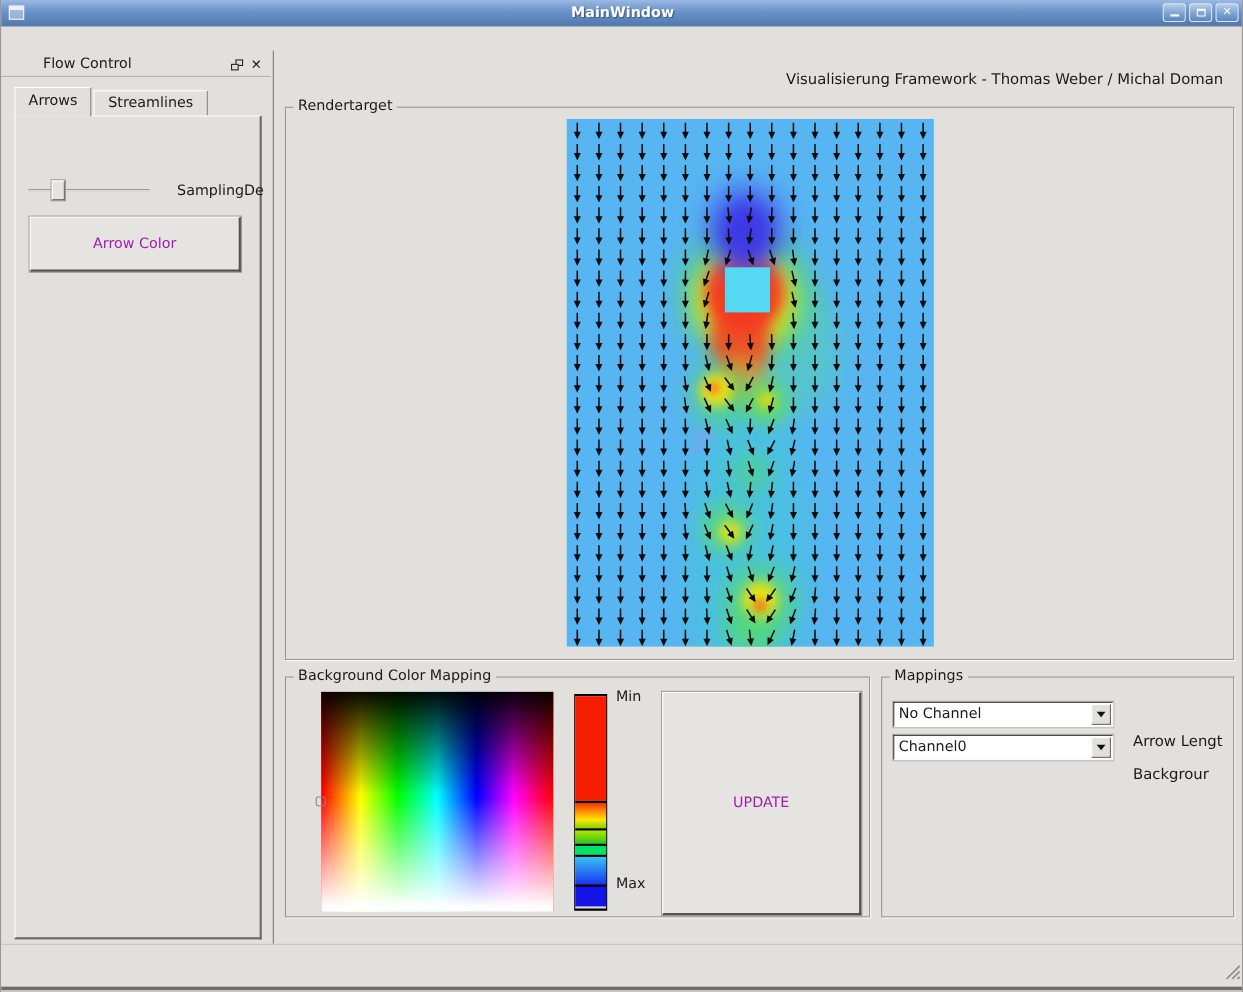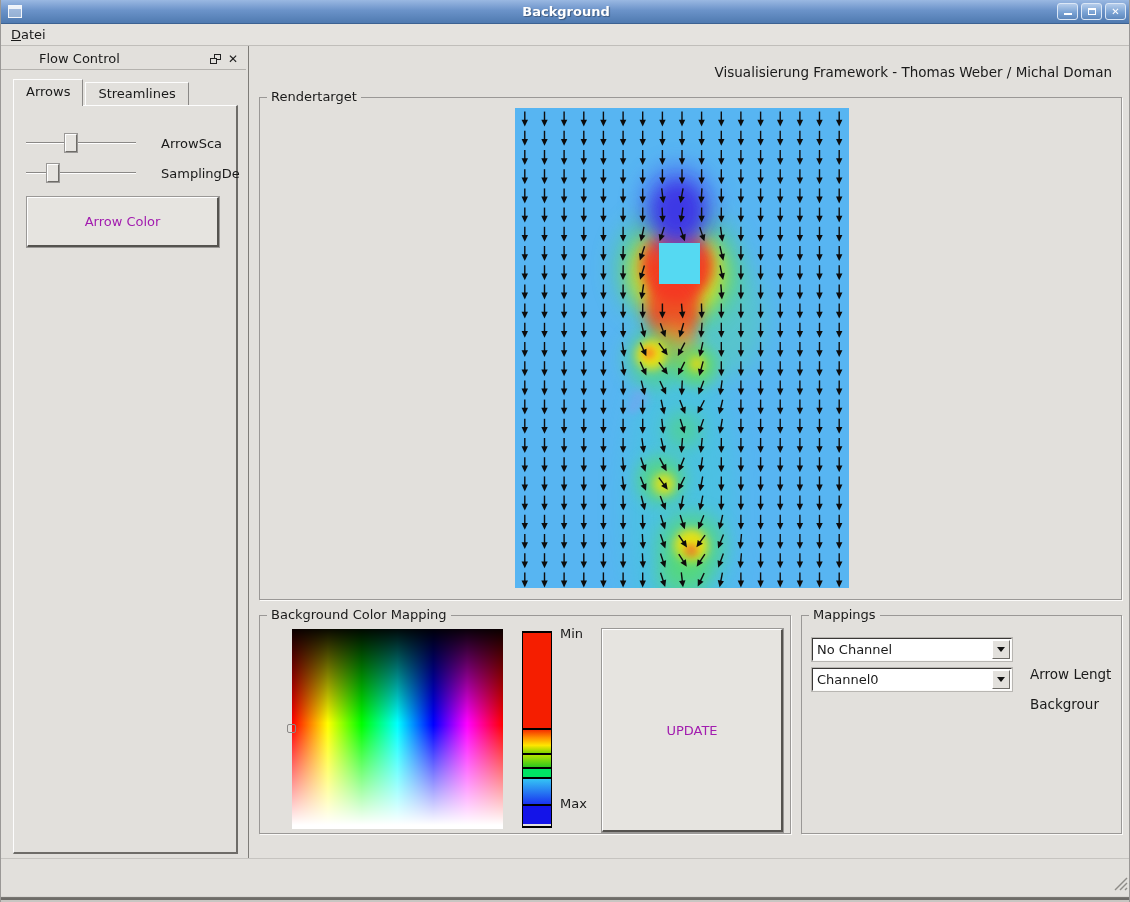--- a/index.html
+++ b/index.html
@@ -114,55 +114,45 @@
   .win-bottom { position:absolute; left:0; top:894px; width:1130px; height:8px;
     background:linear-gradient(180deg,#e2e0dc 0%,#e2e0dc 30%,#6e6c68 45%,#6e6c68 70%,#c8c6c2 75%,#c8c6c2 100%); }
 </style>
 </head>
 <body>
 
 <div class="window">
 
   <div class="titlebar">
     <span class="win-icon"></span>
-    <span class="title-text">Background</span>
+    <span class="title-text">MainWindow</span>
     <span class="win-btns">
       <span class="win-btn"><span class="glyph-min"></span></span>
       <span class="win-btn"><span class="glyph-max"></span></span>
       <span class="win-btn"><span>✕</span></span>
     </span>
   </div>
 
-  <div class="menubar">
-    <span class="menu-item">Datei</span>
-  </div>
 
   <div class="dock">
     <div class="dock-header">
       <span class="dock-title">Flow Control</span>
       <span class="dock-icons">
         <span class="float-icon">
             <span class="sq1"></span>
             <span class="sq2"></span>
           </span>
         <span class="dock-close">✕</span>
       </span>
     </div>
     <div class="tabbar">
       <span class="tab active">Arrows</span>
       <span class="tab inactive">Streamlines</span>
     </div>
     <div class="tab-frame">
-      <div class="slider-row" style="top:27px;">
-        <span class="slider">
-          <span class="track"></span>
-          <span class="handle" id="handle0" style="left: 35%;"></span>
-        </span>
-        <span class="slider-label">ArrowSca</span>
-      </div>
       <div class="slider-row" style="top:57px;">
         <span class="slider">
           <span class="track"></span>
           <span class="handle" id="handle1" style="left: 19%;"></span>
         </span>
         <span class="slider-label">SamplingDe</span>
       </div>
       <button class="btn-raised arrow-color-btn">Arrow Color</button>
     </div>
   </div>

